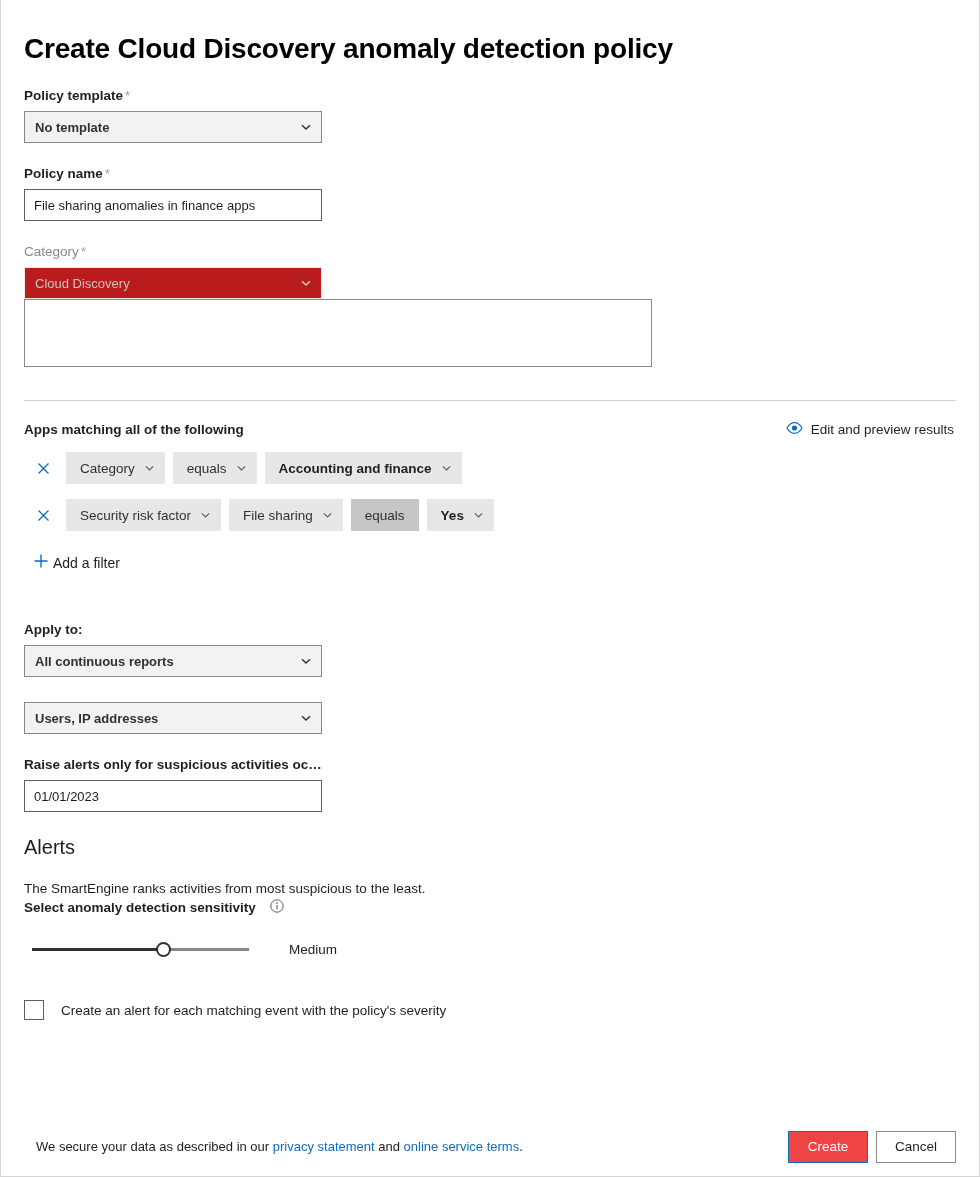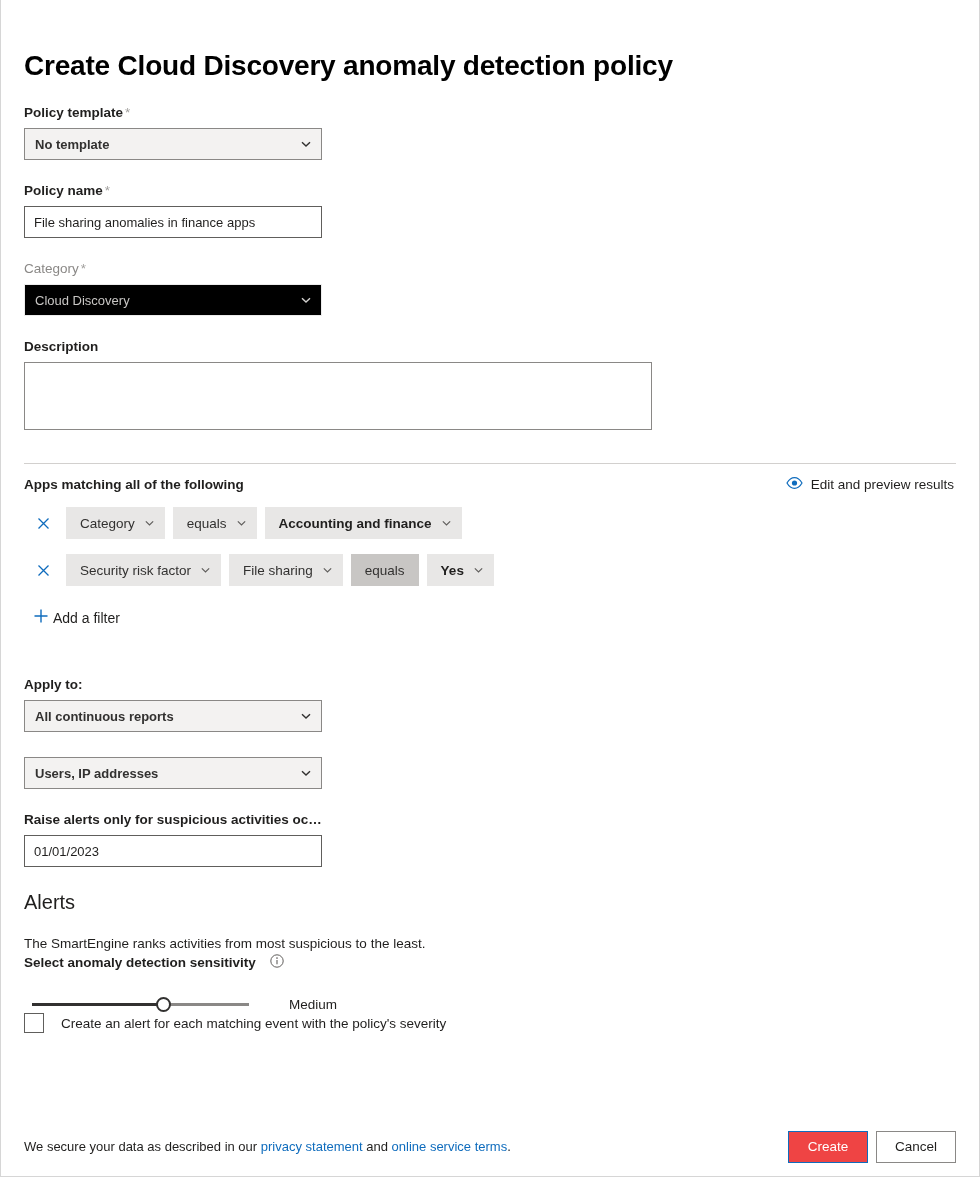--- a/index.html
+++ b/index.html
@@ -19,21 +19,21 @@
     width: 980px;
     height: 1177px;
     box-sizing: border-box;
     border-left: 1px solid #d6d6d6;
     border-right: 1px solid #d6d6d6;
     border-bottom: 1px solid #d6d6d6;
     background: #ffffff;
     overflow: hidden;
   }
   .pad {
-    padding: 17px 23px;
+    padding: 0 23px;
   }
 
   
   .page-title {
     font-size: 28px;
     font-weight: bold;
     letter-spacing: -0.2px;
     color: #000000;
     margin: 0;
     padding-top: 33px;
@@ -71,21 +71,21 @@
     border: 1px solid #8a8886;
     display: flex;
     align-items: center;
     padding: 0 30px 0 10px;
     font-size: 13px;
     font-weight: bold;
     color: #323130;
     cursor: pointer;
   }
   .select-box.disabled {
-    background: #000000;
+    background: #b91c1c;
     border: 1px solid #ececec;
     color: #c8c6c4;
     font-weight: normal;
     cursor: default;
   }
   .select-box .chev {
     position: absolute;
     right: 9px;
     top: 50%;
     transform: translateY(-50%);
@@ -122,21 +122,21 @@
     height: 1px;
     background: #d2d0ce;
     margin: 29px 0 0 0;
   }
 
   
   .filters-head {
     display: flex;
     align-items: flex-start;
     justify-content: space-between;
-    margin-top: 13px;
+    margin-top: 21px;
   }
   .filters-title {
     font-size: 13.5px;
     font-weight: bold;
     color: #201f1e;
   }
   .preview-link {
     display: flex;
     align-items: center;
     gap: 8px;
@@ -266,38 +266,39 @@
     font-size: 13.5px;
     color: #201f1e;
     text-align: right;
   }
 
   
   .checkbox-row {
     display: flex;
     align-items: center;
     gap: 17px;
+    margin-top: 42px;
     cursor: pointer;
   }
   .checkbox {
     width: 20px;
     height: 20px;
     box-sizing: border-box;
     border: 1px solid #605e5c;
     background: #ffffff;
   }
   .checkbox-label {
     font-size: 13.5px;
     color: #201f1e;
   }
 
   
   .footer {
     position: absolute;
-    left: 0;
+    left: 12px;
     right: 0;
     bottom: 0;
     height: 59px;
     display: flex;
     align-items: center;
     justify-content: space-between;
     padding: 0 23px;
     box-sizing: border-box;
   }
   .footer-text {
@@ -372,23 +373,20 @@
     <div class="select-box disabled">
       <span>Cloud Discovery</span>
       <span class="chev">
         <svg width="12" height="12" viewBox="0 0 12 12">
             <path d="M2 4.2 L6 8 L10 4.2" fill="none" stroke="#d2d0ce" stroke-width="1.4"></path>
           </svg>
       </span>
     </div>
 
     
-    <div class="field-label">
-      <span>Description</span>
-    </div>
     <textarea class="textarea-input" placeholder="" style=""></textarea>
 
     <div class="divider"></div>
 
     
     <div class="filters-head">
       <div class="filters-title">Apps matching all of the following</div>
       <div class="preview-link">
         <span>
           <svg width="17" height="12" viewBox="0 0 17 12">

